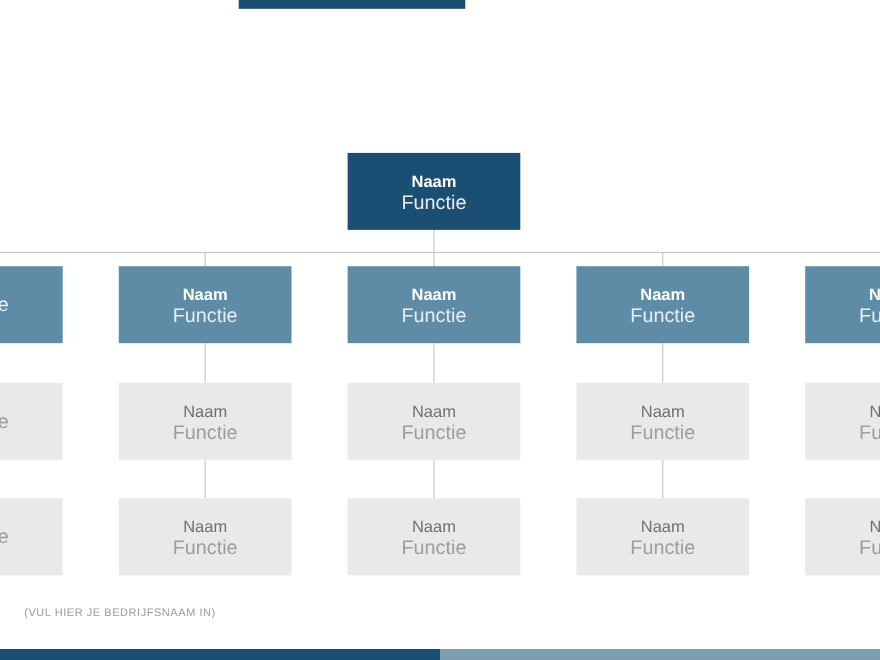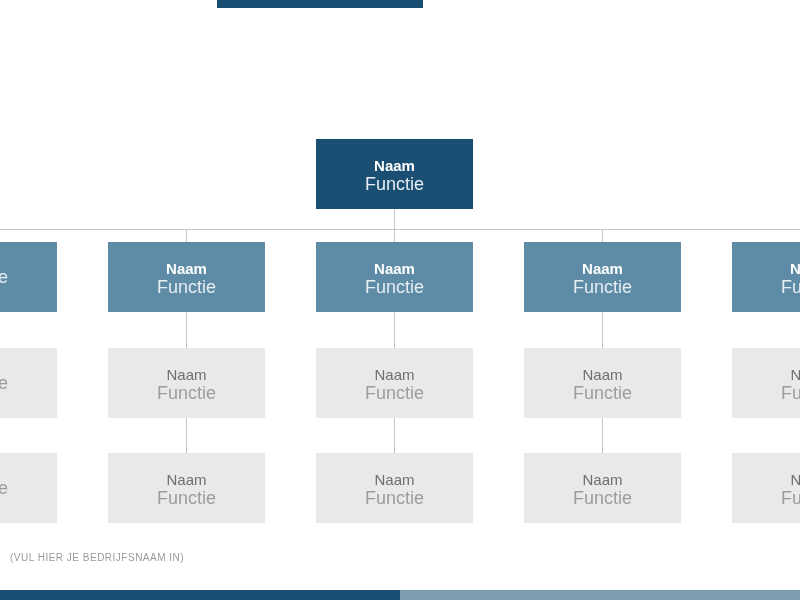--- a/index.html
+++ b/index.html
@@ -29,21 +29,21 @@
   .box.root{background:#1B4E73;}
   .box.manager{background:#5E8CA7;}
   .box.member{background:#E9E9E9;}
   .box.member .name{color:#6F6F6F;font-weight:normal;}
   .box.member .role{color:#9D9D9D;}
   
   .r1{top:139px;} .r2{top:242px;} .r3{top:348px;} .r4{top:453px;}
   
   .c1{left:-100px;} .c2{left:108px;} .c3{left:316px;} .c4{left:524px;} .c5{left:732px;}
   .footer-text{
-    position:absolute;left:10px;top:552px;
+    position:absolute;left:22px;top:552px;
     font-size:10px;letter-spacing:0.5px;color:#9A9A9A;white-space:nowrap;
   }
 </style>
 </head>
 <body>
 
 <div class="canvas">
 
   <div class="top-strip"></div>
   <div class="bar-left"></div>

